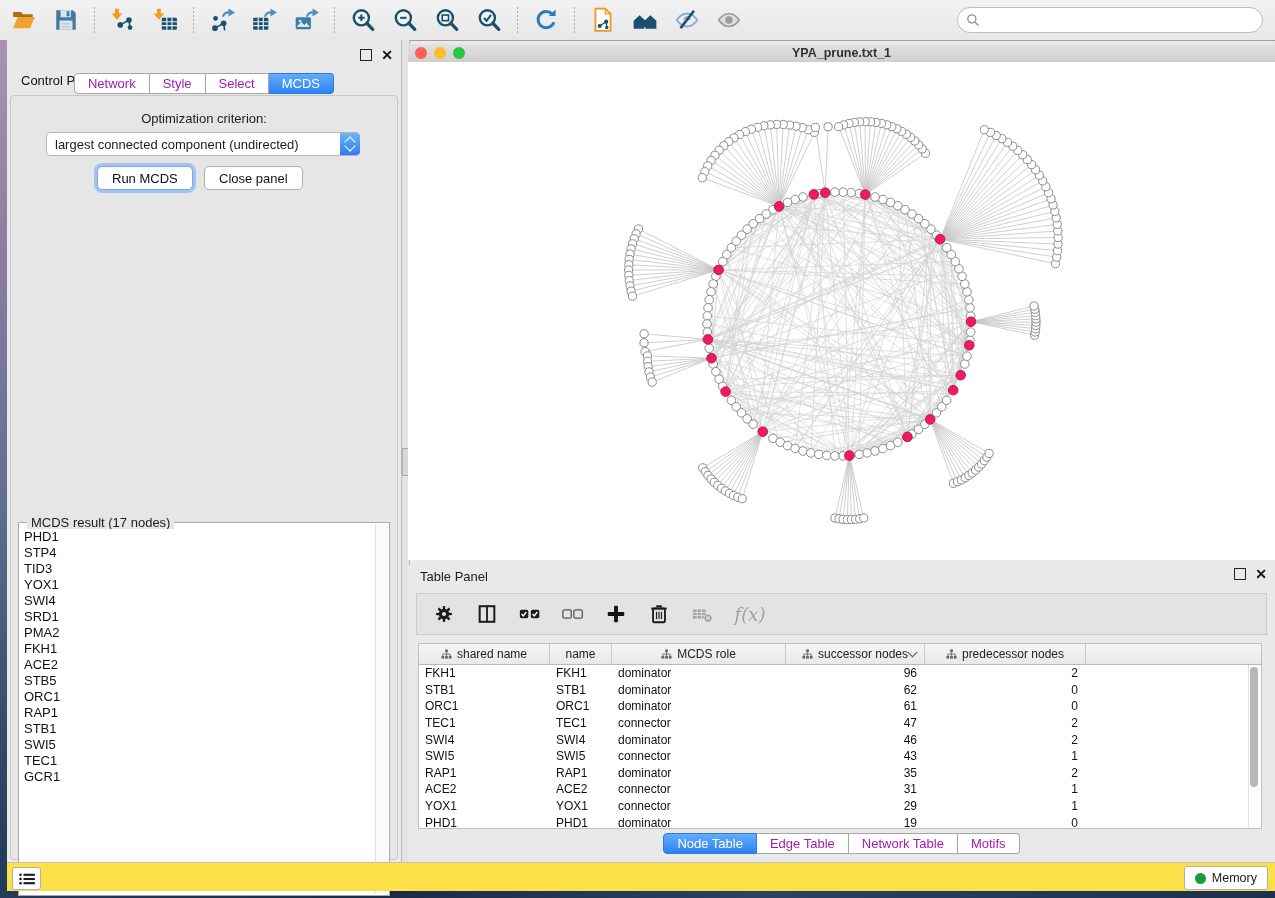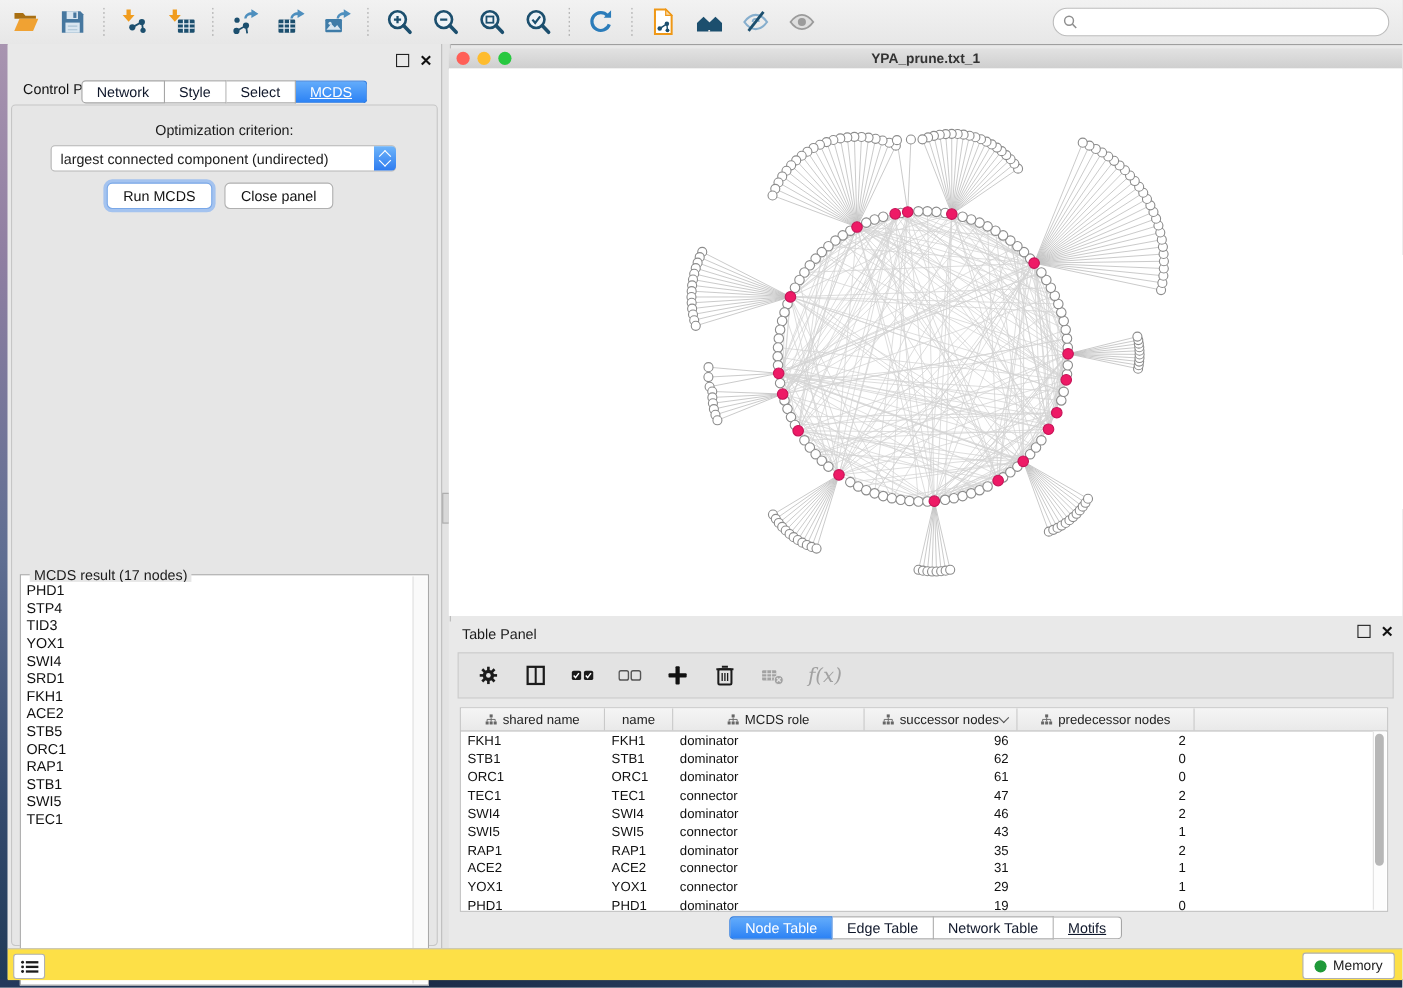--- a/index.html
+++ b/index.html
@@ -27,23 +27,23 @@
   #bottom-strip{left:0;top:890px;width:1275px;height:8px;
     background:linear-gradient(90deg,#24395c,#1b2c48 30%,#2b4264 60%,#1d3050);}
   
   #control-panel{left:7px;top:40px;width:394px;height:822px;background:#e9e9e9;}
   #cp-title{left:14px;top:10px;font-size:13px;color:#111;margin-top:23px;}
   .win-float{width:10px;height:10px;border:1.6px solid #222;display:inline-block;}
   .win-close{font-size:14px;font-weight:bold;color:#111;line-height:10px;}
   #cp-btns{right:8px;top:9px;display:flex;gap:9px;align-items:center;}
   #ctl-tabs{left:0;top:33px;width:100%;display:flex;justify-content:center;}
   .seg{height:21px;padding:0 13px;background:#fff;border:1px solid #a6a6a6;border-left:none;
-    font:13px "Liberation Sans",sans-serif;color:#0f172a;cursor:default;}
+    font:13px "Liberation Sans",sans-serif;color:#a21caf;cursor:default;}
   .seg.first{border-left:1px solid #a6a6a6;border-radius:4px 0 0 4px;}
-  .seg.last{border-radius:0 4px 4px 0;text-decoration:underline;}
+  .seg.last{border-radius:0 4px 4px 0;}
   .seg.sel{background:linear-gradient(#63acfb,#2c82f5);border-color:#2f7ce0;color:#fff;}
   #cp-content{left:3px;top:55px;width:386px;height:763px;background:#e6e6e6;
     border:1px solid #c6c6c6;border-radius:4px;}
   #opt-label{left:0;top:15px;width:100%;text-align:center;}
   #criterion{left:35px;top:36px;width:312px;height:22px;background:#fff;border:1px solid #b5b5b5;
     border-radius:4px;display:flex;align-items:center;}
   #criterion .val{flex:1;padding-left:8px;font-size:13px;white-space:nowrap;}
   #criterion .step{width:20px;height:22px;margin-right:-1px;border-radius:0 4px 4px 0;
     background:linear-gradient(#6db4fa,#2e7cf0);position:relative;}
   .chev{position:absolute;left:6px;width:7px;height:7px;border:solid #fff;border-width:0 1.6px 1.6px 0;}
@@ -262,28 +262,30 @@
     <button id="close-btn" class="abs mac-btn">Close panel</button>
     <div id="mcds-group" class="abs">
       <span id="mcds-legend">MCDS result (17 nodes)</span>
       <div id="mcds-list">
           <div class="mcds-item">PHD1</div>
           <div class="mcds-item">STP4</div>
           <div class="mcds-item">TID3</div>
           <div class="mcds-item">YOX1</div>
           <div class="mcds-item">SWI4</div>
           <div class="mcds-item">SRD1</div>
+          <div class="mcds-item">PMA2</div>
           <div class="mcds-item">FKH1</div>
           <div class="mcds-item">ACE2</div>
           <div class="mcds-item">STB5</div>
           <div class="mcds-item">ORC1</div>
           <div class="mcds-item">RAP1</div>
           <div class="mcds-item">STB1</div>
           <div class="mcds-item">SWI5</div>
           <div class="mcds-item">TEC1</div>
+          <div class="mcds-item">GCR1</div>
         </div>
       <div id="mcds-scroll"></div>
     </div>
   </div>
 </div>
 
 <div id="v-split" class="abs">
   <div class="handle"></div>
 </div>
 

